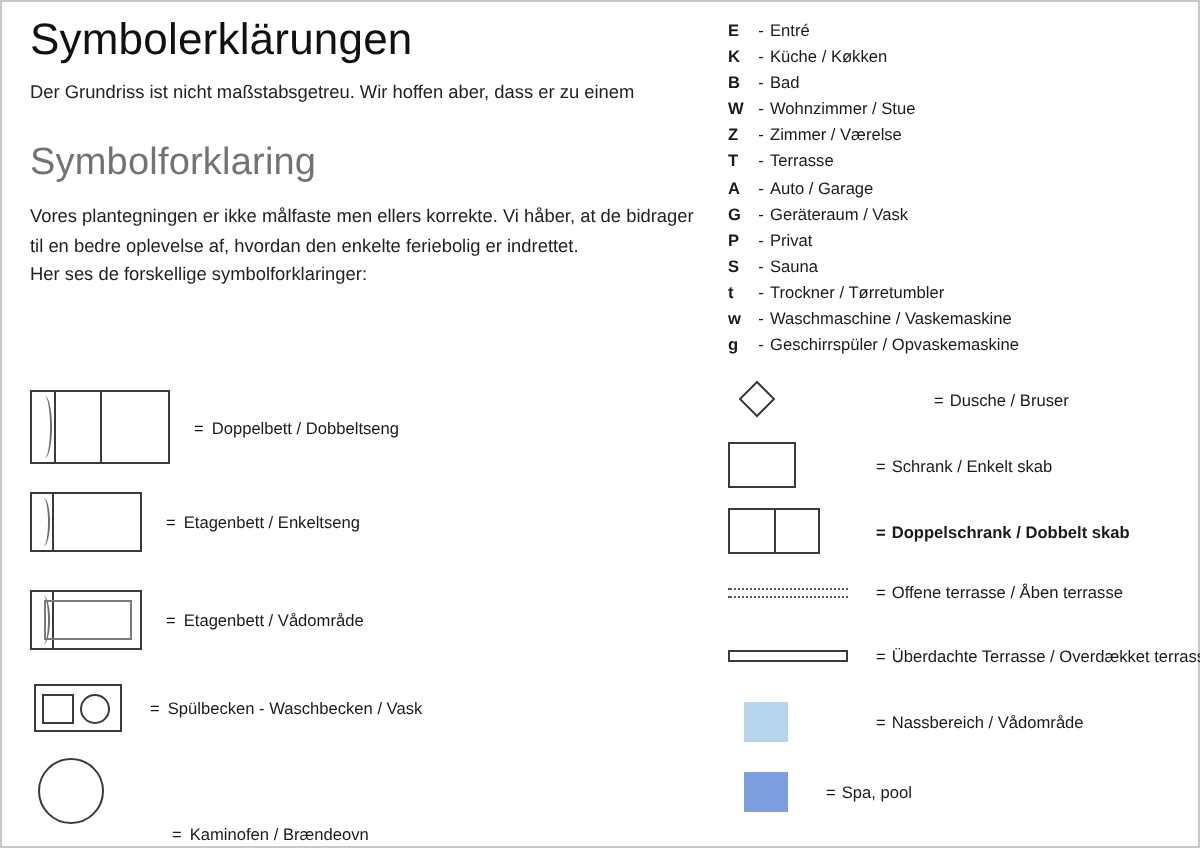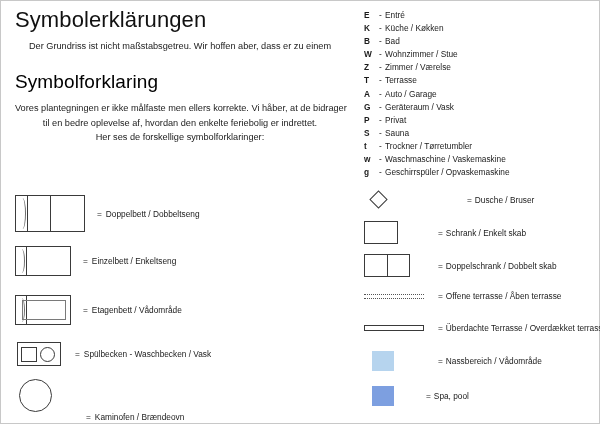--- a/index.html
+++ b/index.html
@@ -34,27 +34,26 @@
     font-weight: 400;
     color: #111;
     margin: 0 0 6px 0;
     letter-spacing: 0.1px;
   }
   .para {
     font-size: 9.2px;
     line-height: 1.55;
     color: #222;
     margin: 0;
-    text-align: center;
   }
   .para div { white-space: nowrap; }
   .title-da {
     font-size: 19px;
     font-weight: 400;
-    color: #000000;
+    color: #737373;
     margin: 18px 0 8px 0;
     letter-spacing: 0.1px;
   }
 
   
   .abbr-list {
     position: absolute;
     left: 363px;
     top: 10px;
     width: 225px;
@@ -316,21 +315,21 @@
       </div>
       <span class="eq" style="margin-left:12px;">=</span>
       <span class="sym-label">Doppelbett / Dobbeltseng</span>
     </div>
 
     <div class="sym-row" style="top:245px; left:0;">
       <div class="bed" style="width:56px;height:30px;">
         <div class="pillow" style="width:11px;"></div>
       </div>
       <span class="eq" style="margin-left:12px;">=</span>
-      <span class="sym-label">Einzelbett / Enkeltseng</span>
+      <span class="sym-label">Etagenbett / Enkeltseng</span>
     </div>
 
     <div class="sym-row" style="top:294px; left:0;">
       <div class="bed" style="width:56px;height:30px;">
         <div class="pillow" style="width:11px;"></div>
         <div class="bunk-inner"></div>
       </div>
       <span class="eq" style="margin-left:12px;">=</span>
       <span class="sym-label">Etagenbett / Vådområde</span>
     </div>
@@ -362,21 +361,21 @@
 
     <div class="sym-row" style="top:220px; left:0;">
       <div class="cab"></div>
       <span class="arrow-lbl" style="margin-left:40px;">
         <span class="tick">=</span><span>Schrank / Enkelt skab</span>
       </span>
     </div>
 
     <div class="sym-row" style="top:253px; left:0;">
       <div class="cab2"></div>
-      <span class="arrow-lbl" style="margin-left:28px;">
+      <span class="arrow-lbl" style="margin-left:28px;font-weight:bold;">
         <span class="tick">=</span><span>Doppelschrank / Dobbelt skab</span>
       </span>
     </div>
 
     <div class="sym-row" style="top:290px; left:0;">
       <div class="dotted-terr"></div>
       <span class="arrow-lbl" style="margin-left:14px;">
         <span class="tick">=</span><span>Offene terrasse / Åben terrasse</span>
       </span>
     </div>
@@ -390,19 +389,19 @@
 
     <div class="sym-row" style="top:350px; left:8px;">
       <div class="swatch" style="background:#b6d4ee;"></div>
       <span class="arrow-lbl" style="margin-left:44px;">
         <span class="tick">=</span><span>Nassbereich / Vådområde</span>
       </span>
     </div>
 
     <div class="sym-row" style="top:385px; left:8px;">
       <div class="swatch" style="background:#7d9fe0;"></div>
-      <span class="arrow-lbl" style="margin-left:32px;">
+      <span class="arrow-lbl" style="margin-left:19px;">
         <span class="tick">=</span><span>Spa, pool</span>
       </span>
     </div>
   </div>
 
 </div>
 
 </body></html>

